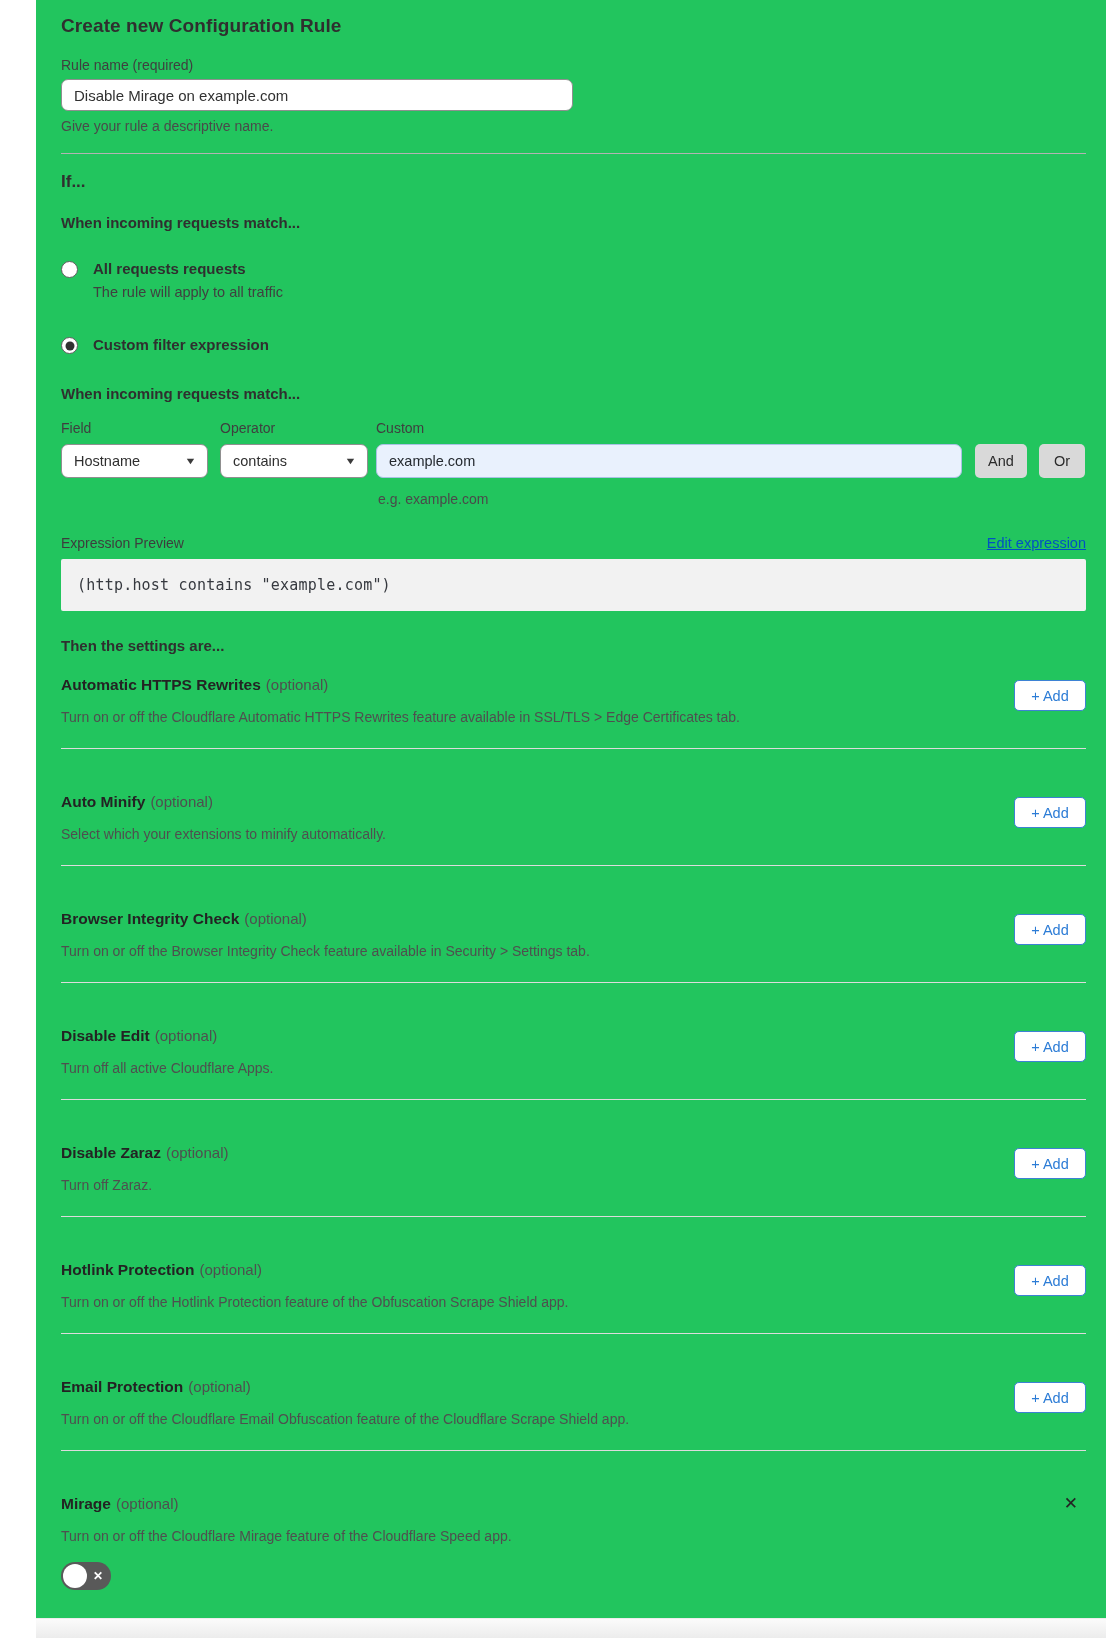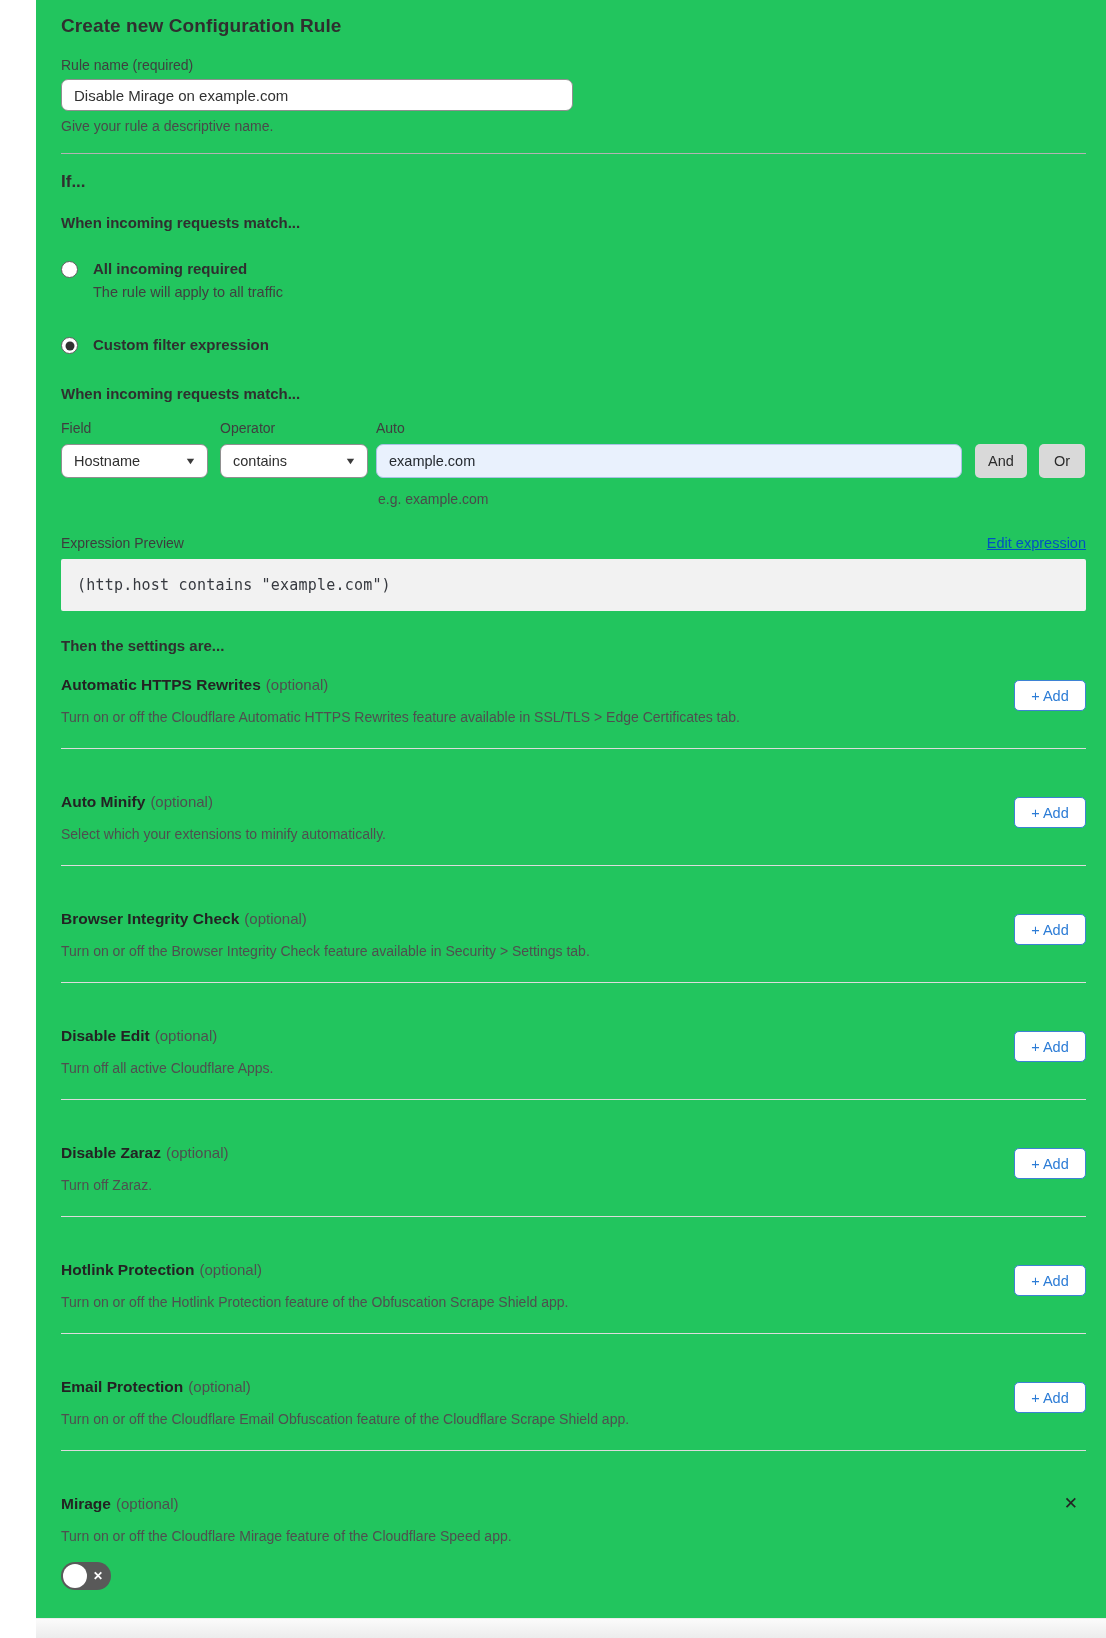--- a/index.html
+++ b/index.html
@@ -126,38 +126,38 @@
     <div class="helper">Give your rule a descriptive name.</div>
 
     <hr class="rule-divider">
 
     <h2 class="if-heading">If...</h2>
     <h3 class="match-heading">When incoming requests match...</h3>
 
     <div class="radio-row">
       <span class="radio-circle"></span>
       <span class="radio-text">
-        <span class="radio-label" style="display:block">All incoming required</span>
+        <span class="radio-label" style="display:block">All requests requests</span>
         <span class="radio-desc" style="display:block">The rule will apply to all traffic</span>
       </span>
     </div>
 
     <div class="radio-row second">
       <span class="radio-circle selected"></span>
       <span class="radio-text">
         <span class="radio-label" style="display:block">Custom filter expression</span>
       </span>
     </div>
 
     <h3 class="match-heading" style="margin-top:31px">When incoming requests match...</h3>
 
     <div class="builder-labels">
       <span class="lbl lbl-field">Field</span>
       <span class="lbl lbl-operator">Operator</span>
-      <span class="lbl lbl-value">Auto</span>
+      <span class="lbl lbl-value">Custom</span>
     </div>
 
     <div class="builder-controls">
       <div class="select-box select-field">
         <span>Hostname</span>
         <span class="caret">▼</span>
       </div>
       <div class="select-box select-operator">
         <span>contains</span>
         <span class="caret">▼</span>

